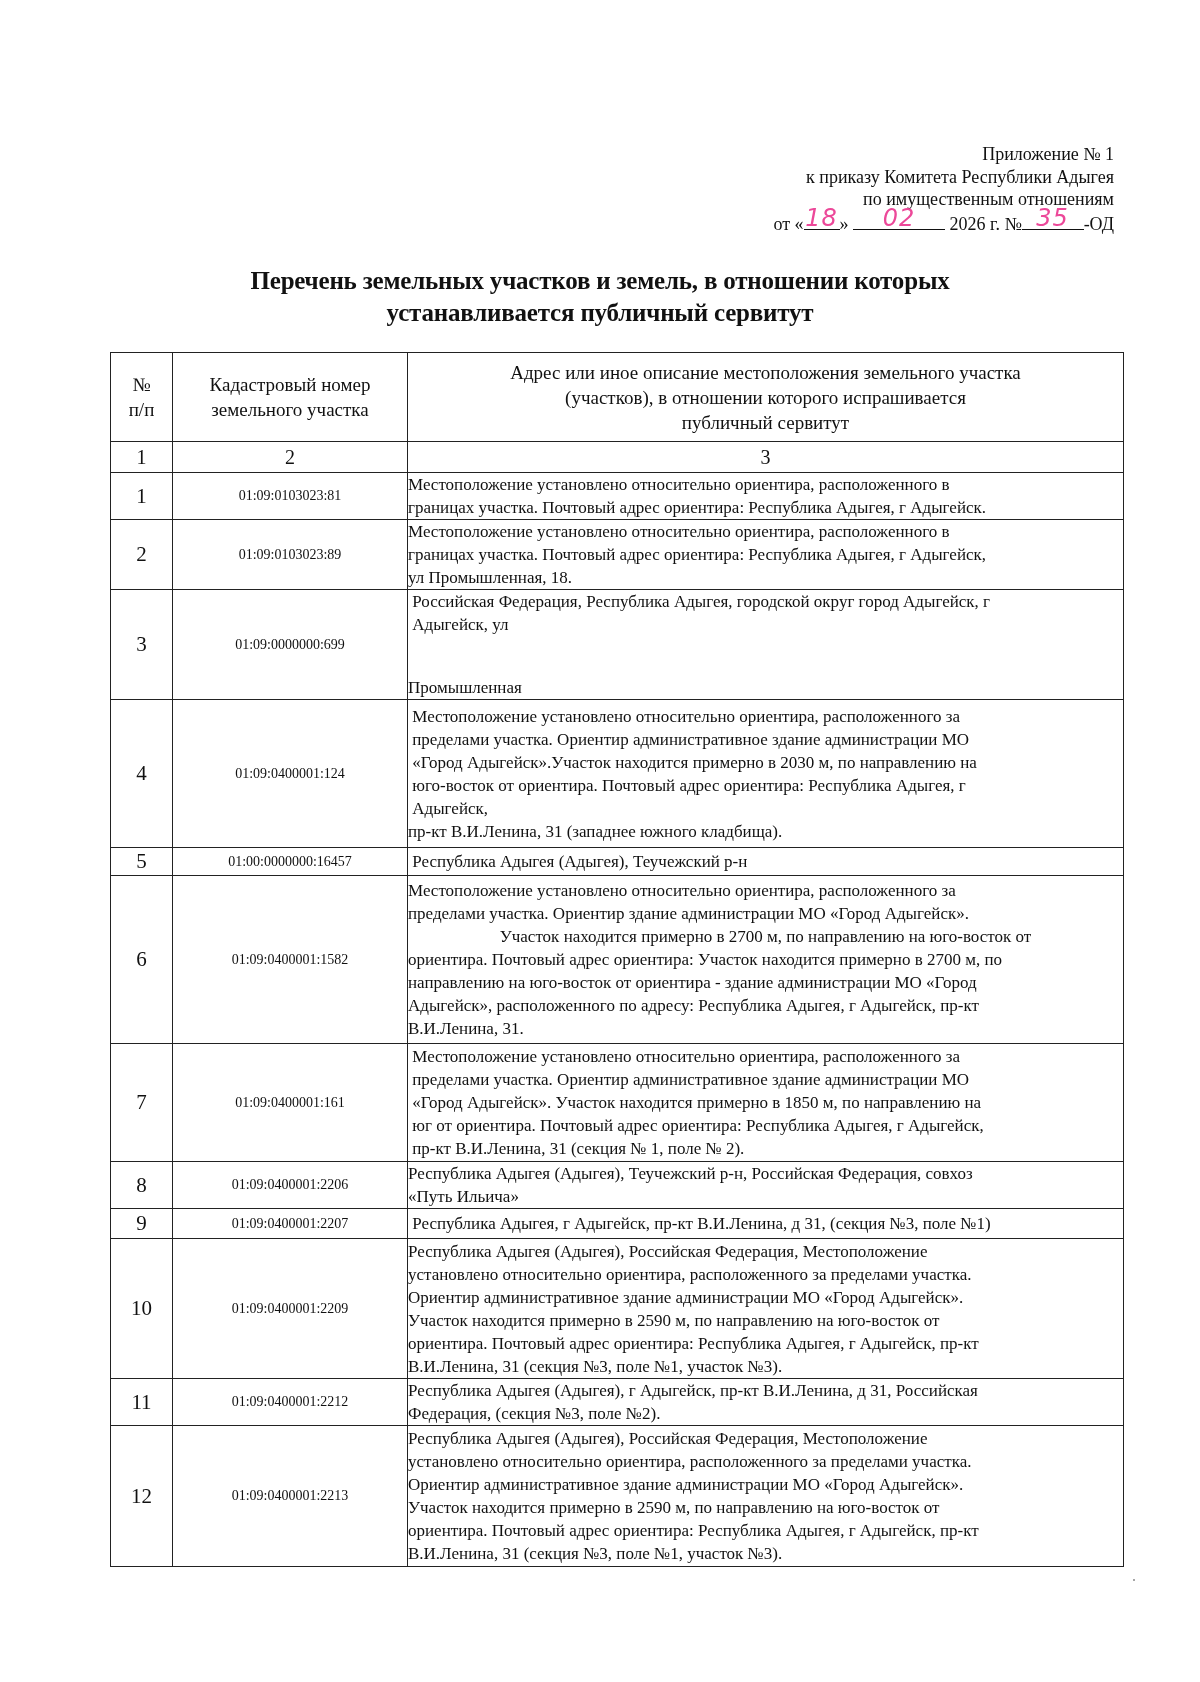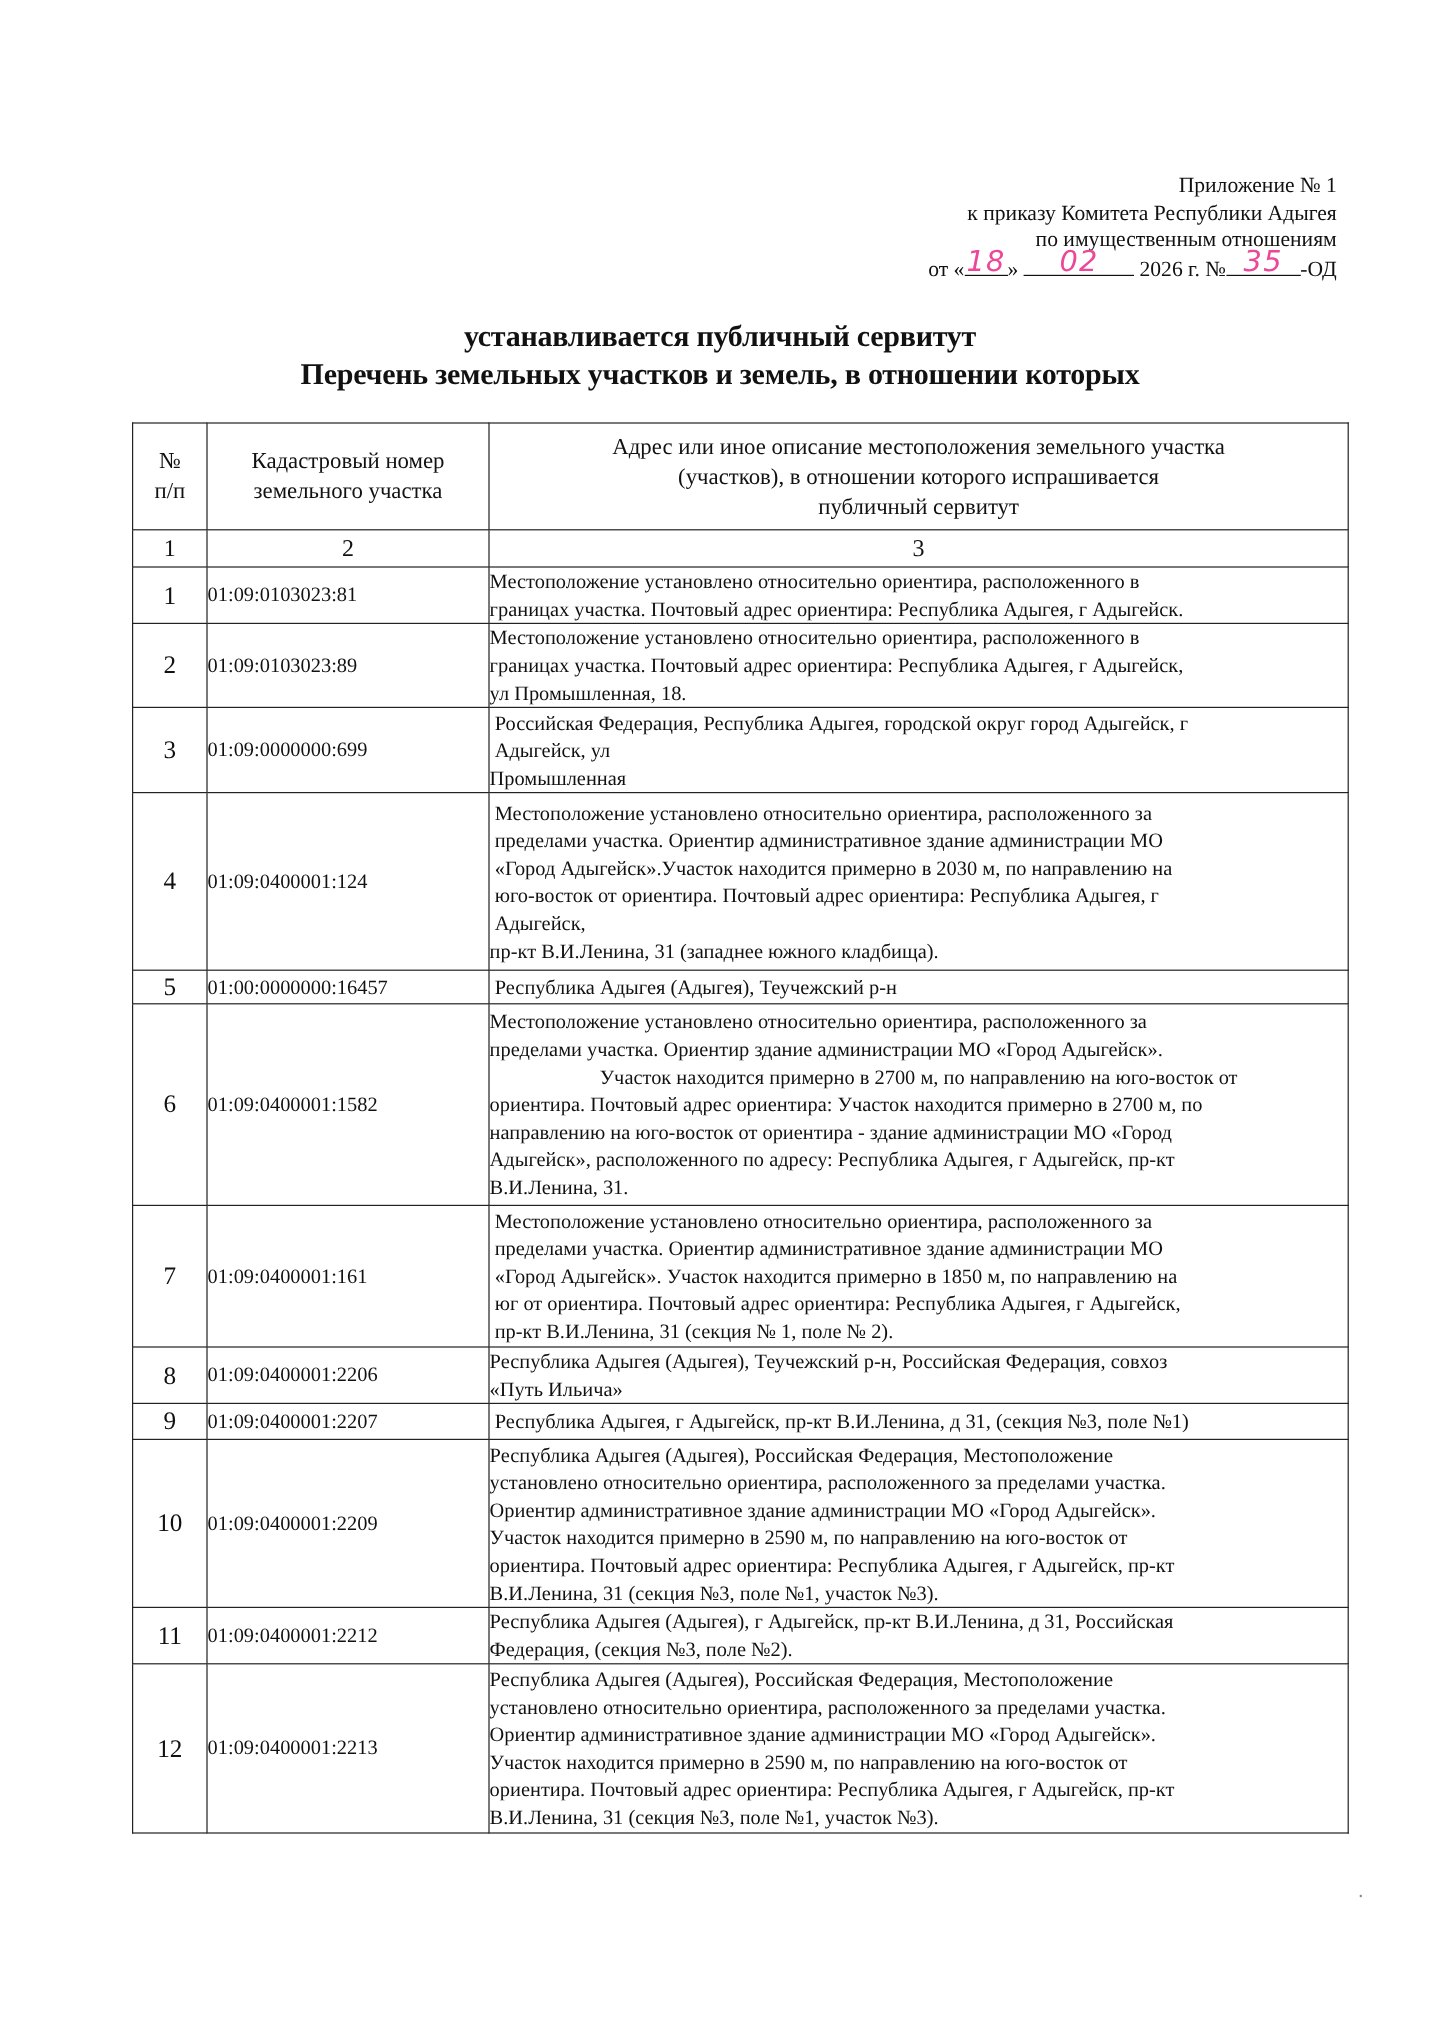--- a/index.html
+++ b/index.html
@@ -73,21 +73,22 @@
       font-size: 19px;
       line-height: 25px;
       text-align: center;
     }
     td.num {
       text-align: center;
       font-size: 21px;
     }
     td.cad {
       padding-left: 8px;
-      font-size: 17px;
+      font-size: 14px;
+      text-align: center;
     }
     td.addr {
       padding: 1px 6px 0 10px;
       line-height: 23px;
       font-size: 17px;
     }
     td.addr .ln { display: block; white-space: nowrap; }
     tr.colnum td {
       text-align: center;
       font-size: 20px;
@@ -106,22 +107,22 @@
 <body>
 
 <div class="appendix">
   <span class="line">Приложение № 1</span>
   <span class="line">к приказу Комитета Республики Адыгея</span>
   <span class="line">по имущественным отношениям</span>
   <span class="line"><span>от «</span><span class="blank" style="width:36px"><span class="hw">18</span></span><span>»</span>&nbsp;<span class="blank" style="width:92px"><span class="hw">02</span></span>&nbsp;<span>2026 г. №</span><span class="blank" style="width:62px"><span class="hw">35</span></span><span>-ОД</span></span>
 </div>
 
 <div class="title">
+  <div>Перечень земельных участков и земель, в отношении которых</div>
   <div>устанавливается публичный сервитут</div>
-  <div>Перечень земельных участков и земель, в отношении которых</div>
 </div>
 
 <table class="main">
   <colgroup>
     <col style="width:62px">
     <col style="width:235px">
     <col style="width:716px">
   </colgroup>
   <tbody>
       <tr style="height:89px">
@@ -162,21 +163,21 @@
           <span class="ln" style="white-space: pre;">границах участка. Почтовый адрес ориентира: Республика Адыгея, г Адыгейск,</span>
           <span class="ln" style="white-space: pre;">ул Промышленная, 18.</span>
         </td>
       </tr>
       <tr style="height: 71px;">
         <td class="num">3</td>
         <td class="cad">01:09:0000000:699</td>
         <td class="addr">
           <span class="ln" style="white-space: pre;"> Российская Федерация, Республика Адыгея, городской округ город Адыгейск, г</span>
           <span class="ln" style="white-space: pre;"> Адыгейск, ул</span>
-          <span class="ln" style="white-space: pre;">Промышленная</span>
+          <span class="ln" style="white-space: pre; margin-top: 40px;">Промышленная</span>
         </td>
       </tr>
       <tr style="height: 148px;">
         <td class="num">4</td>
         <td class="cad">01:09:0400001:124</td>
         <td class="addr">
           <span class="ln" style="white-space: pre;"> Местоположение установлено относительно ориентира, расположенного за</span>
           <span class="ln" style="white-space: pre;"> пределами участка. Ориентир административное здание администрации МО</span>
           <span class="ln" style="white-space: pre;"> «Город Адыгейск».Участок находится примерно в 2030 м, по направлению на</span>
           <span class="ln" style="white-space: pre;"> юго-восток от ориентира. Почтовый адрес ориентира: Республика Адыгея, г</span>

